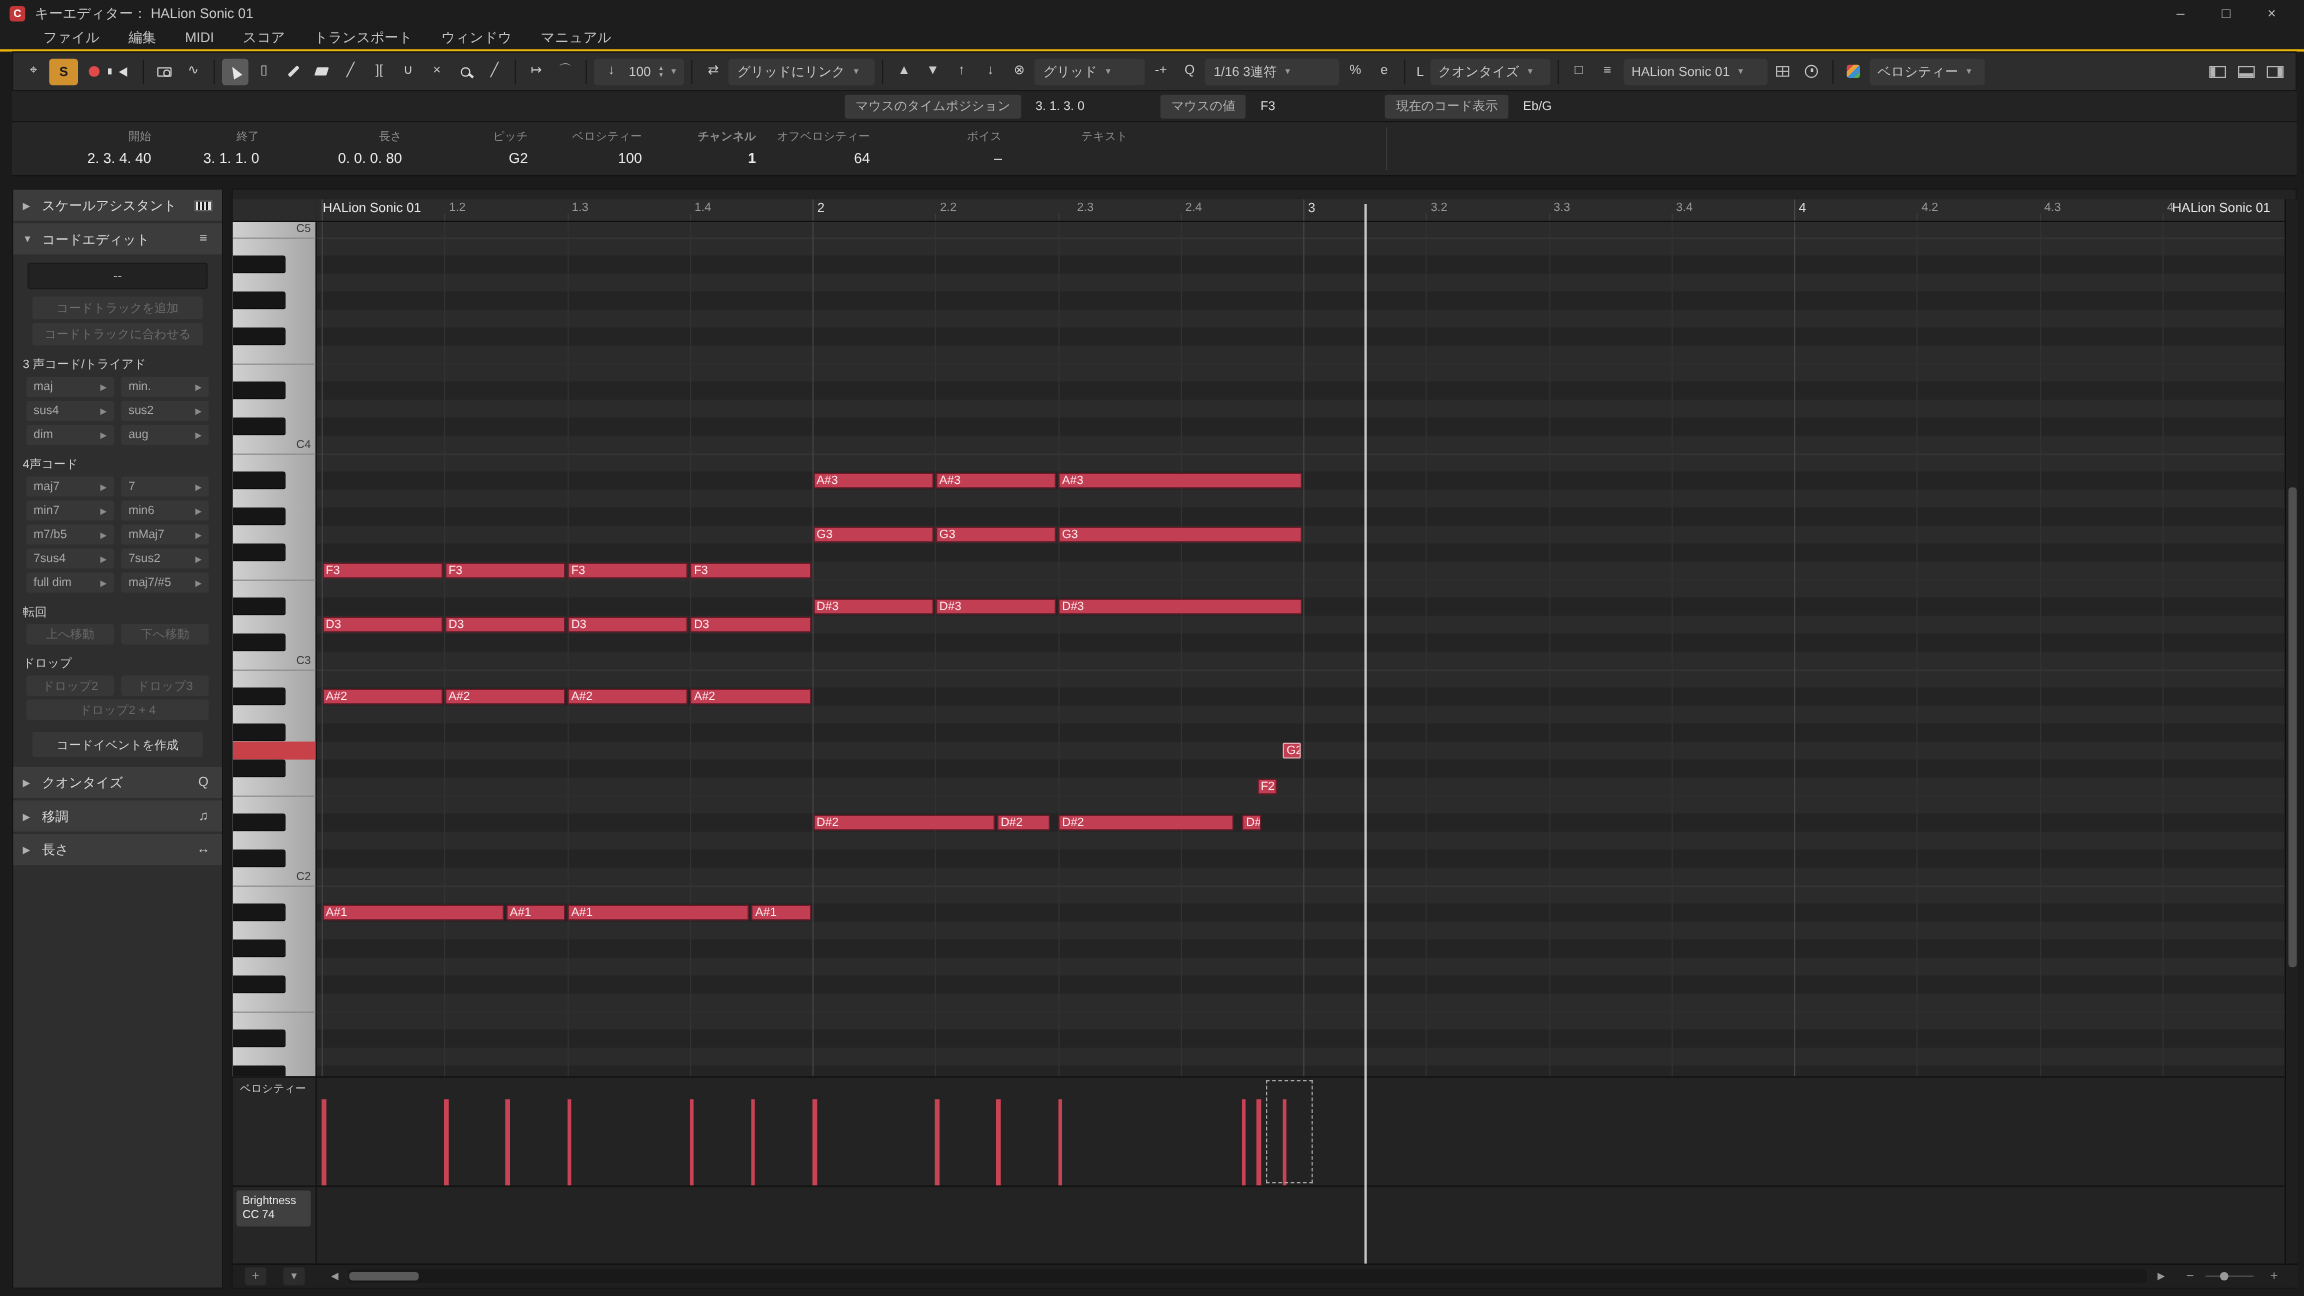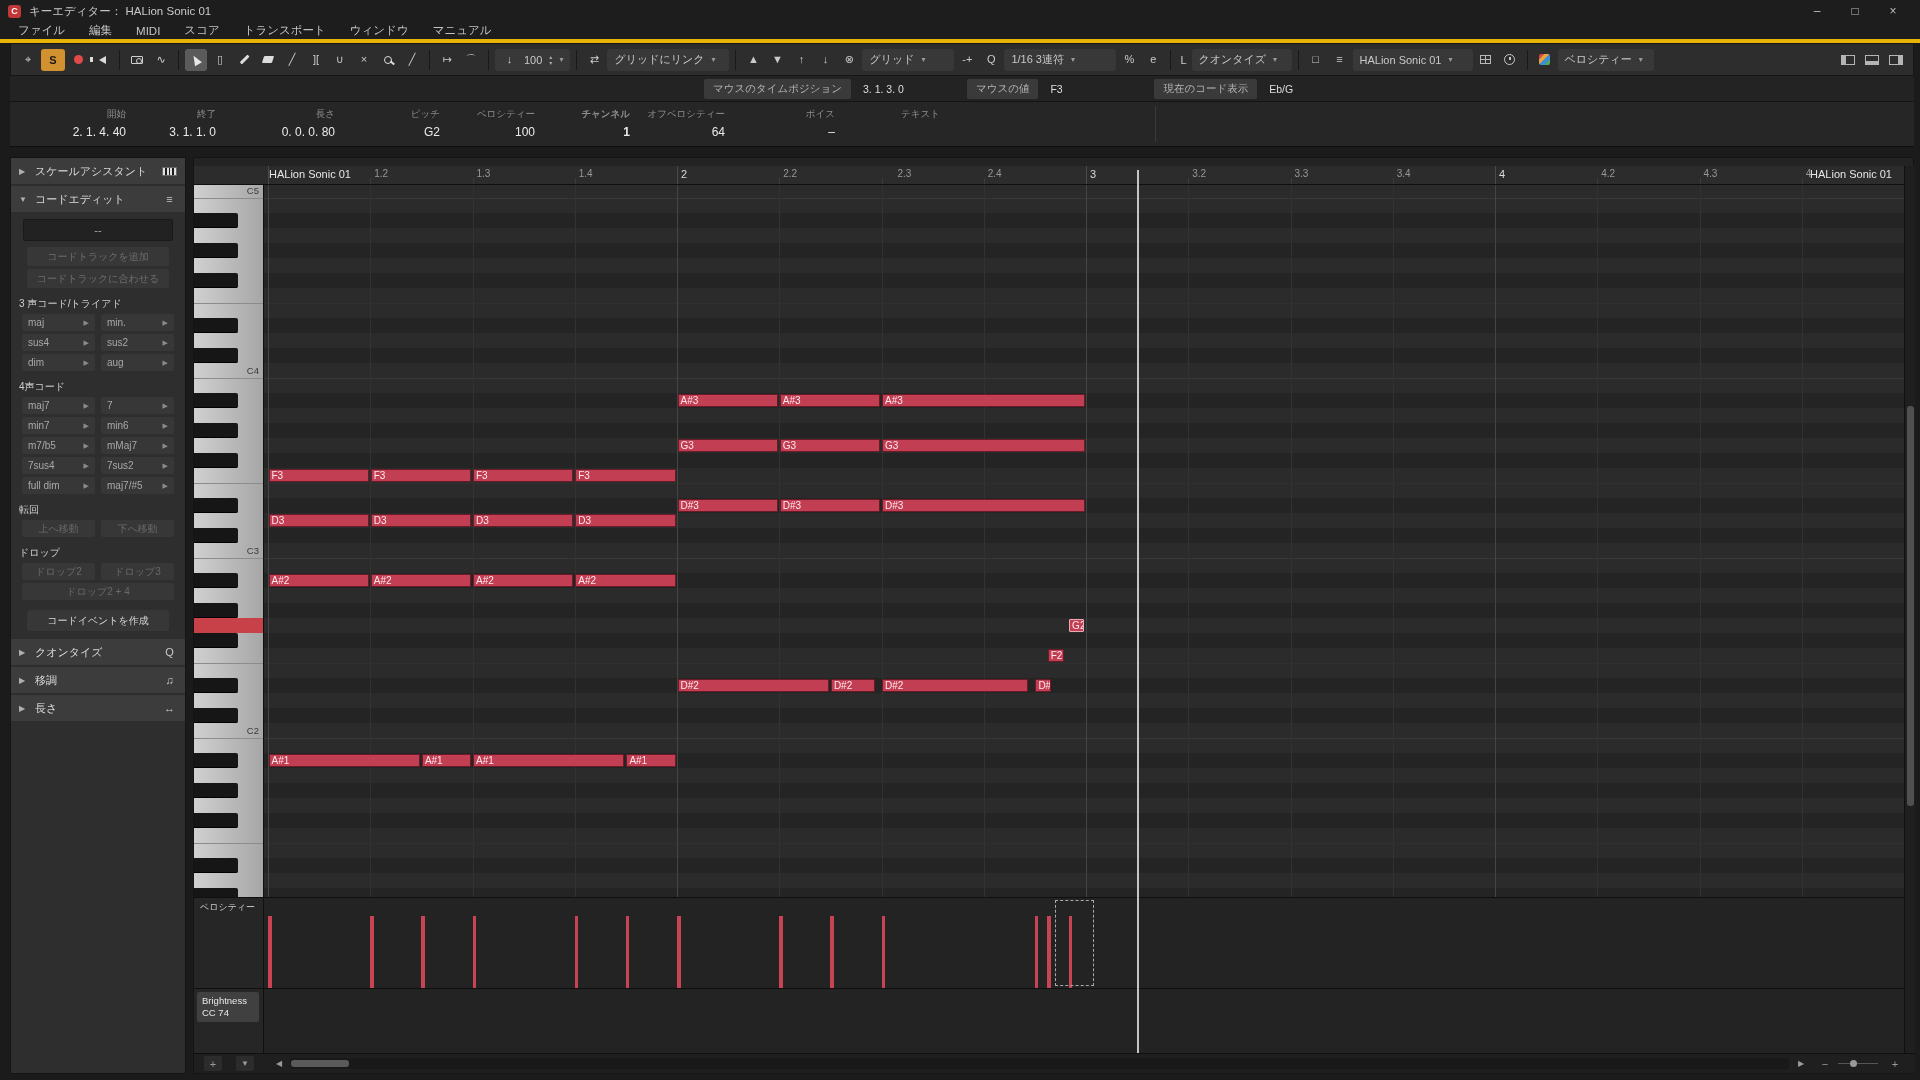--- a/index.html
+++ b/index.html
@@ -5,21 +5,21 @@
 *{box-sizing:border-box;margin:0;padding:0}
 html,body{width:1920px;height:1080px;overflow:hidden}
 body{background:#141414;font-family:"Liberation Sans","DejaVu Sans",sans-serif;cursor:default;-webkit-font-smoothing:antialiased}
 #app{position:absolute;inset:0;background:#1b1b1b}
 
 
 .titlebar{position:absolute;left:0;top:0;right:0;height:22px;background:#1d1d1d;display:flex;align-items:center;padding:0 8px;color:#c8c8c8;font-size:11.5px}
 .app-icon{width:13px;height:13px;border-radius:3px;background:#c23737;color:#fff;font-size:9px;display:flex;align-items:center;justify-content:center;margin-right:8px;font-weight:bold}
 .win-controls{margin-left:auto;display:flex}
 .win-controls span{width:38px;text-align:center;font-size:12px;color:#bdbdbd}
-.menubar{position:absolute;left:0;top:22px;right:0;height:21px;background:#1d1d1d;display:flex;align-items:center;padding-left:6px;border-bottom:4px solid #eab308}
+.menubar{position:absolute;left:0;top:22px;right:0;height:21px;background:#1d1d1d;display:flex;align-items:center;padding-left:24px;border-bottom:2px solid #eab308}
 .menubar span{padding:0 12px;font-size:11.5px;color:#c4c4c4}
 
 
 .toolbar{position:absolute;left:10px;top:43px;width:1904px;height:33px;background:#2d2d2d;border:1px solid #161616;display:flex;align-items:center;gap:2px;padding:0 6px;white-space:nowrap}
 .tb-btn{height:22px;min-width:22px;display:flex;align-items:center;justify-content:center;border-radius:3px;color:#c9c9c9;font-size:11px;padding:0 2px}
 .tb-btn.active{background:#5b5b5b}
 .tb-btn.solo{background:#d2912f;color:#191919;font-weight:bold;min-width:24px}
 .tb-div{width:1px;height:20px;background:#191919;margin:0 4px;flex:none}
 .tb-dd{height:22px;background:#383838;border-radius:3px;display:flex;align-items:center;padding:0 7px;color:#c9c9c9;font-size:11px;gap:7px;flex:none}
 .tb-dd .arr{color:#999;font-size:8px}
@@ -306,21 +306,21 @@
     <span class="st-label">マウスの値</span>
     <span class="st-value">F3</span>
     <span class="st-label">現在のコード表示</span>
     <span class="st-value">Eb/G</span>
   </div>
 
   <div class="infoline" id="infoline">
     <div class="il-div"></div>
   <div class="il-col" style="left: 6px; width: 110px;">
         <div class="il-label">開始</div>
-        <div class="il-value">2. 1. 4. 40</div>
+        <div class="il-value">2. 3. 4. 40</div>
       </div>
       <div class="il-col" style="left: 96px; width: 110px;">
         <div class="il-label">終了</div>
         <div class="il-value">3. 1. 1. 0</div>
       </div>
       <div class="il-col" style="left: 215px; width: 110px;">
         <div class="il-label">長さ</div>
         <div class="il-value">0. 0. 0. 80</div>
       </div>
       <div class="il-col" style="left: 320px; width: 110px;">

